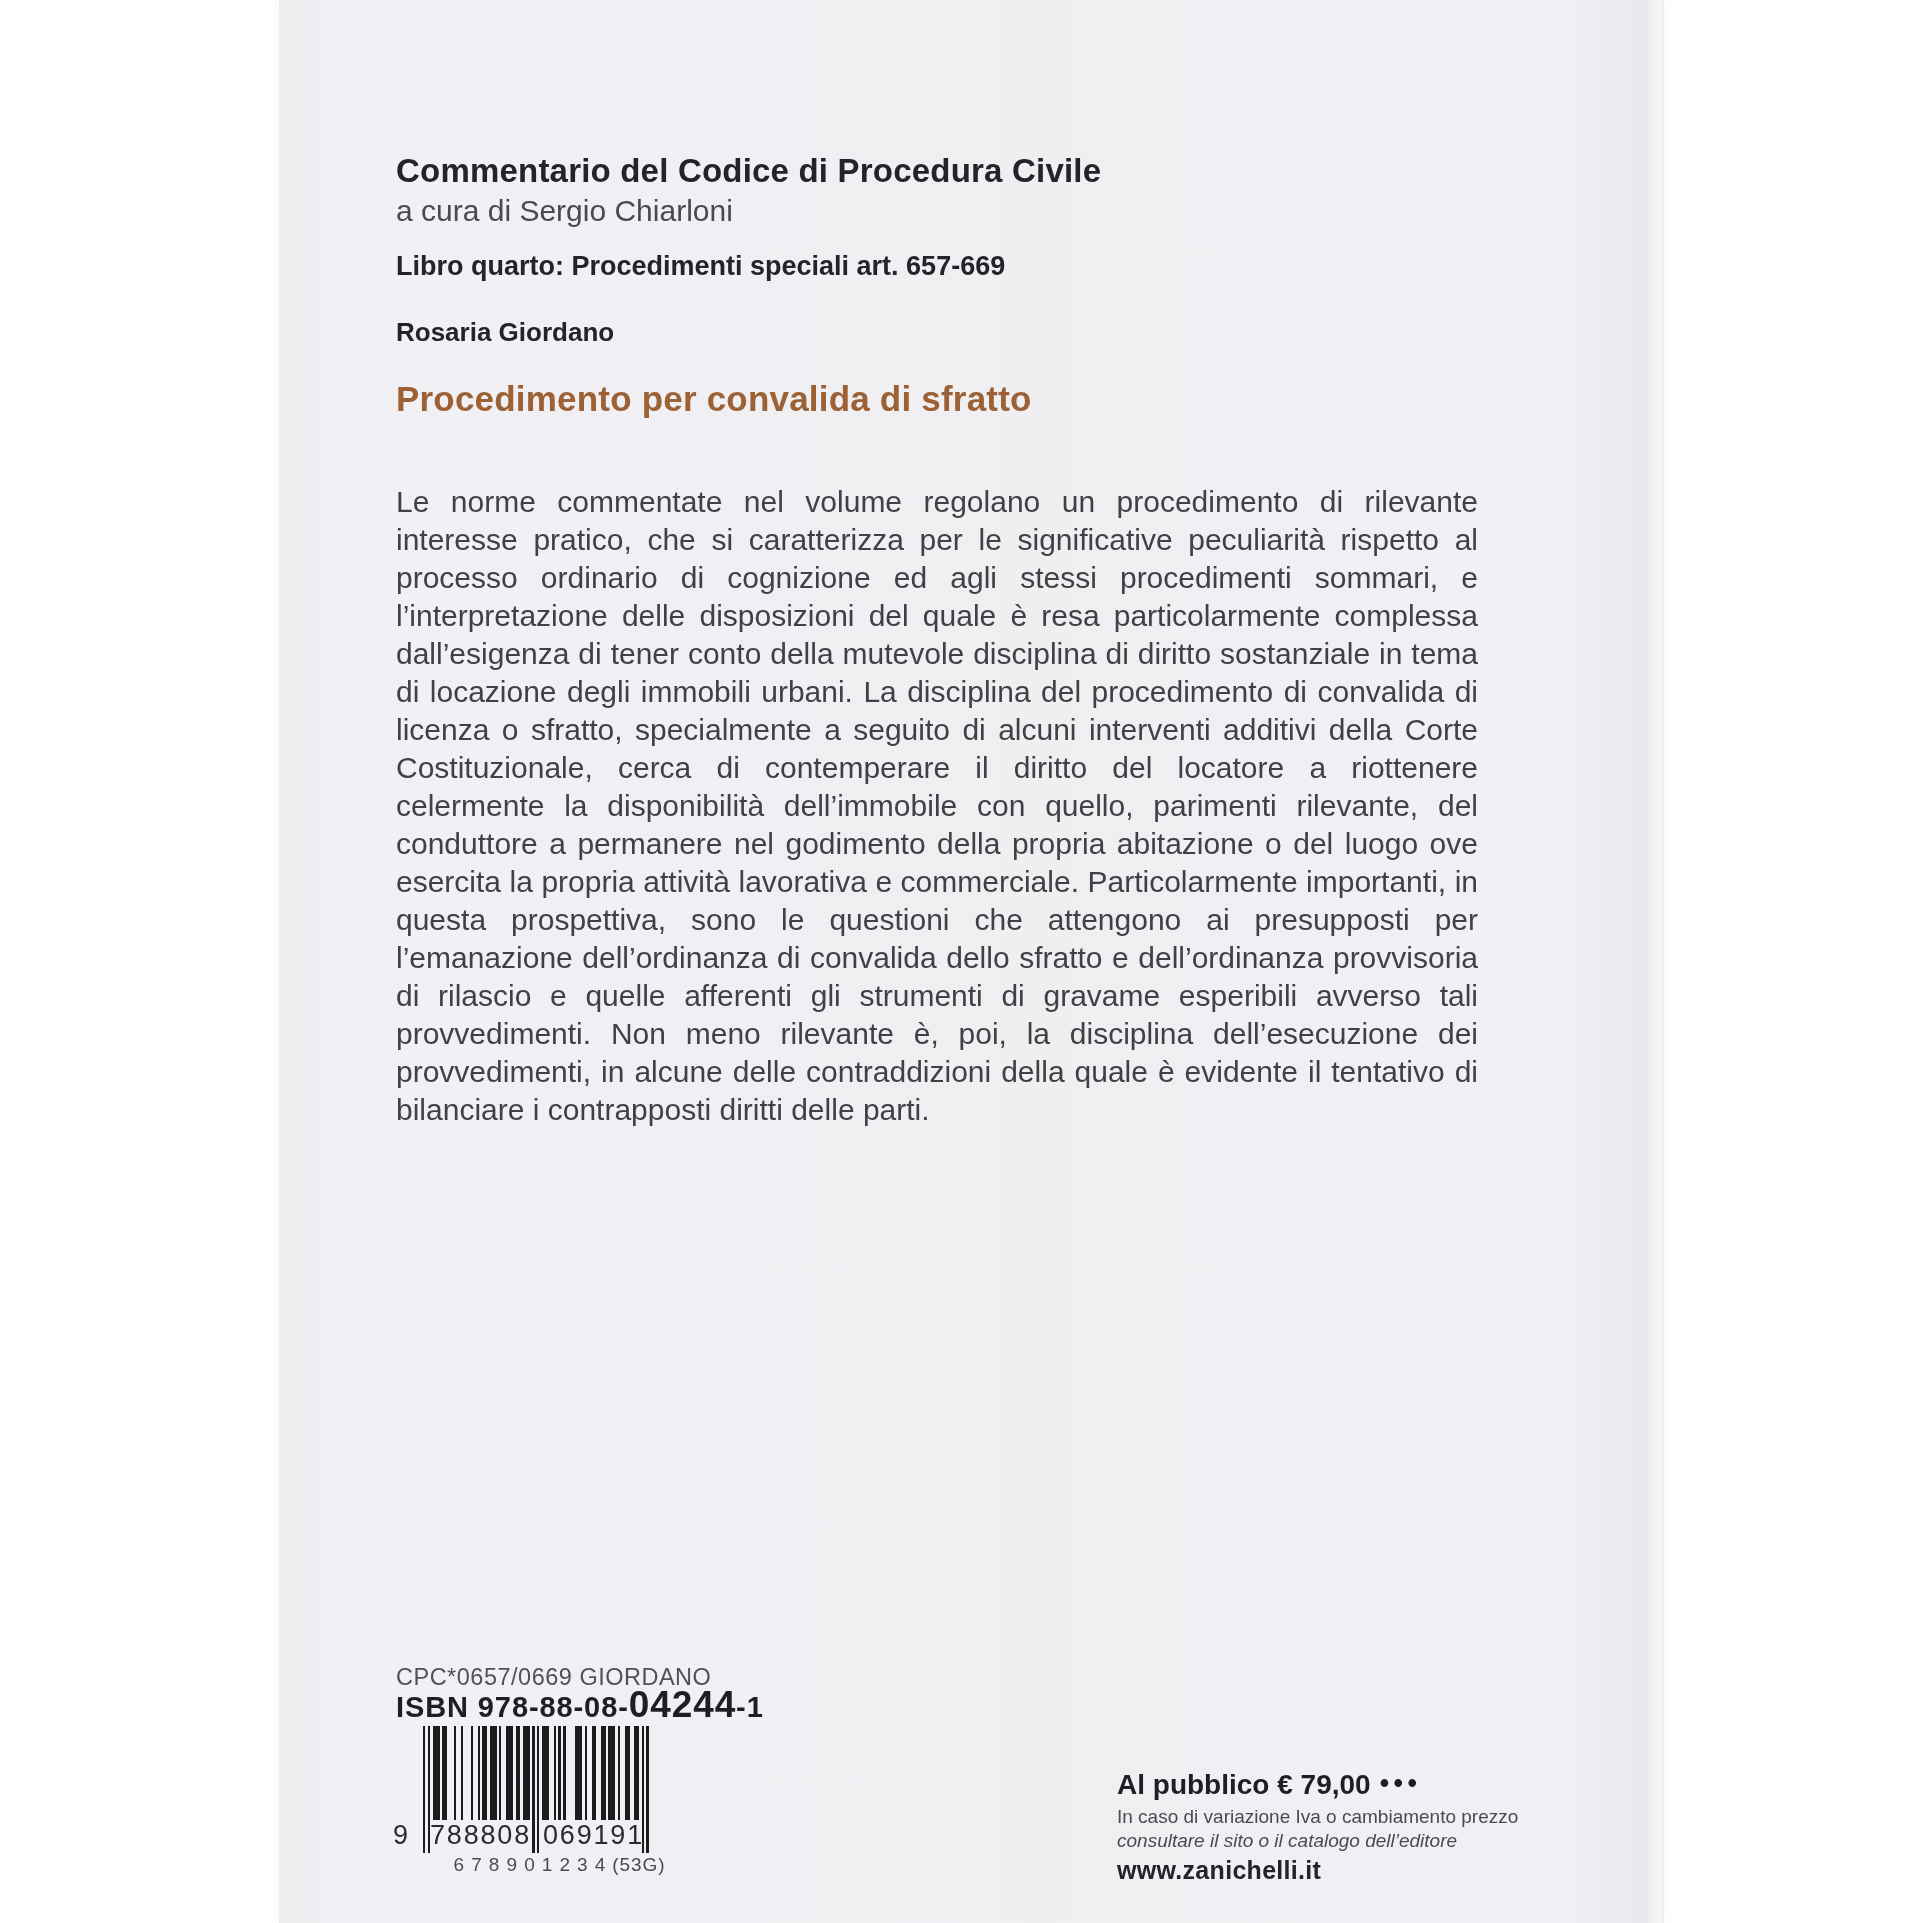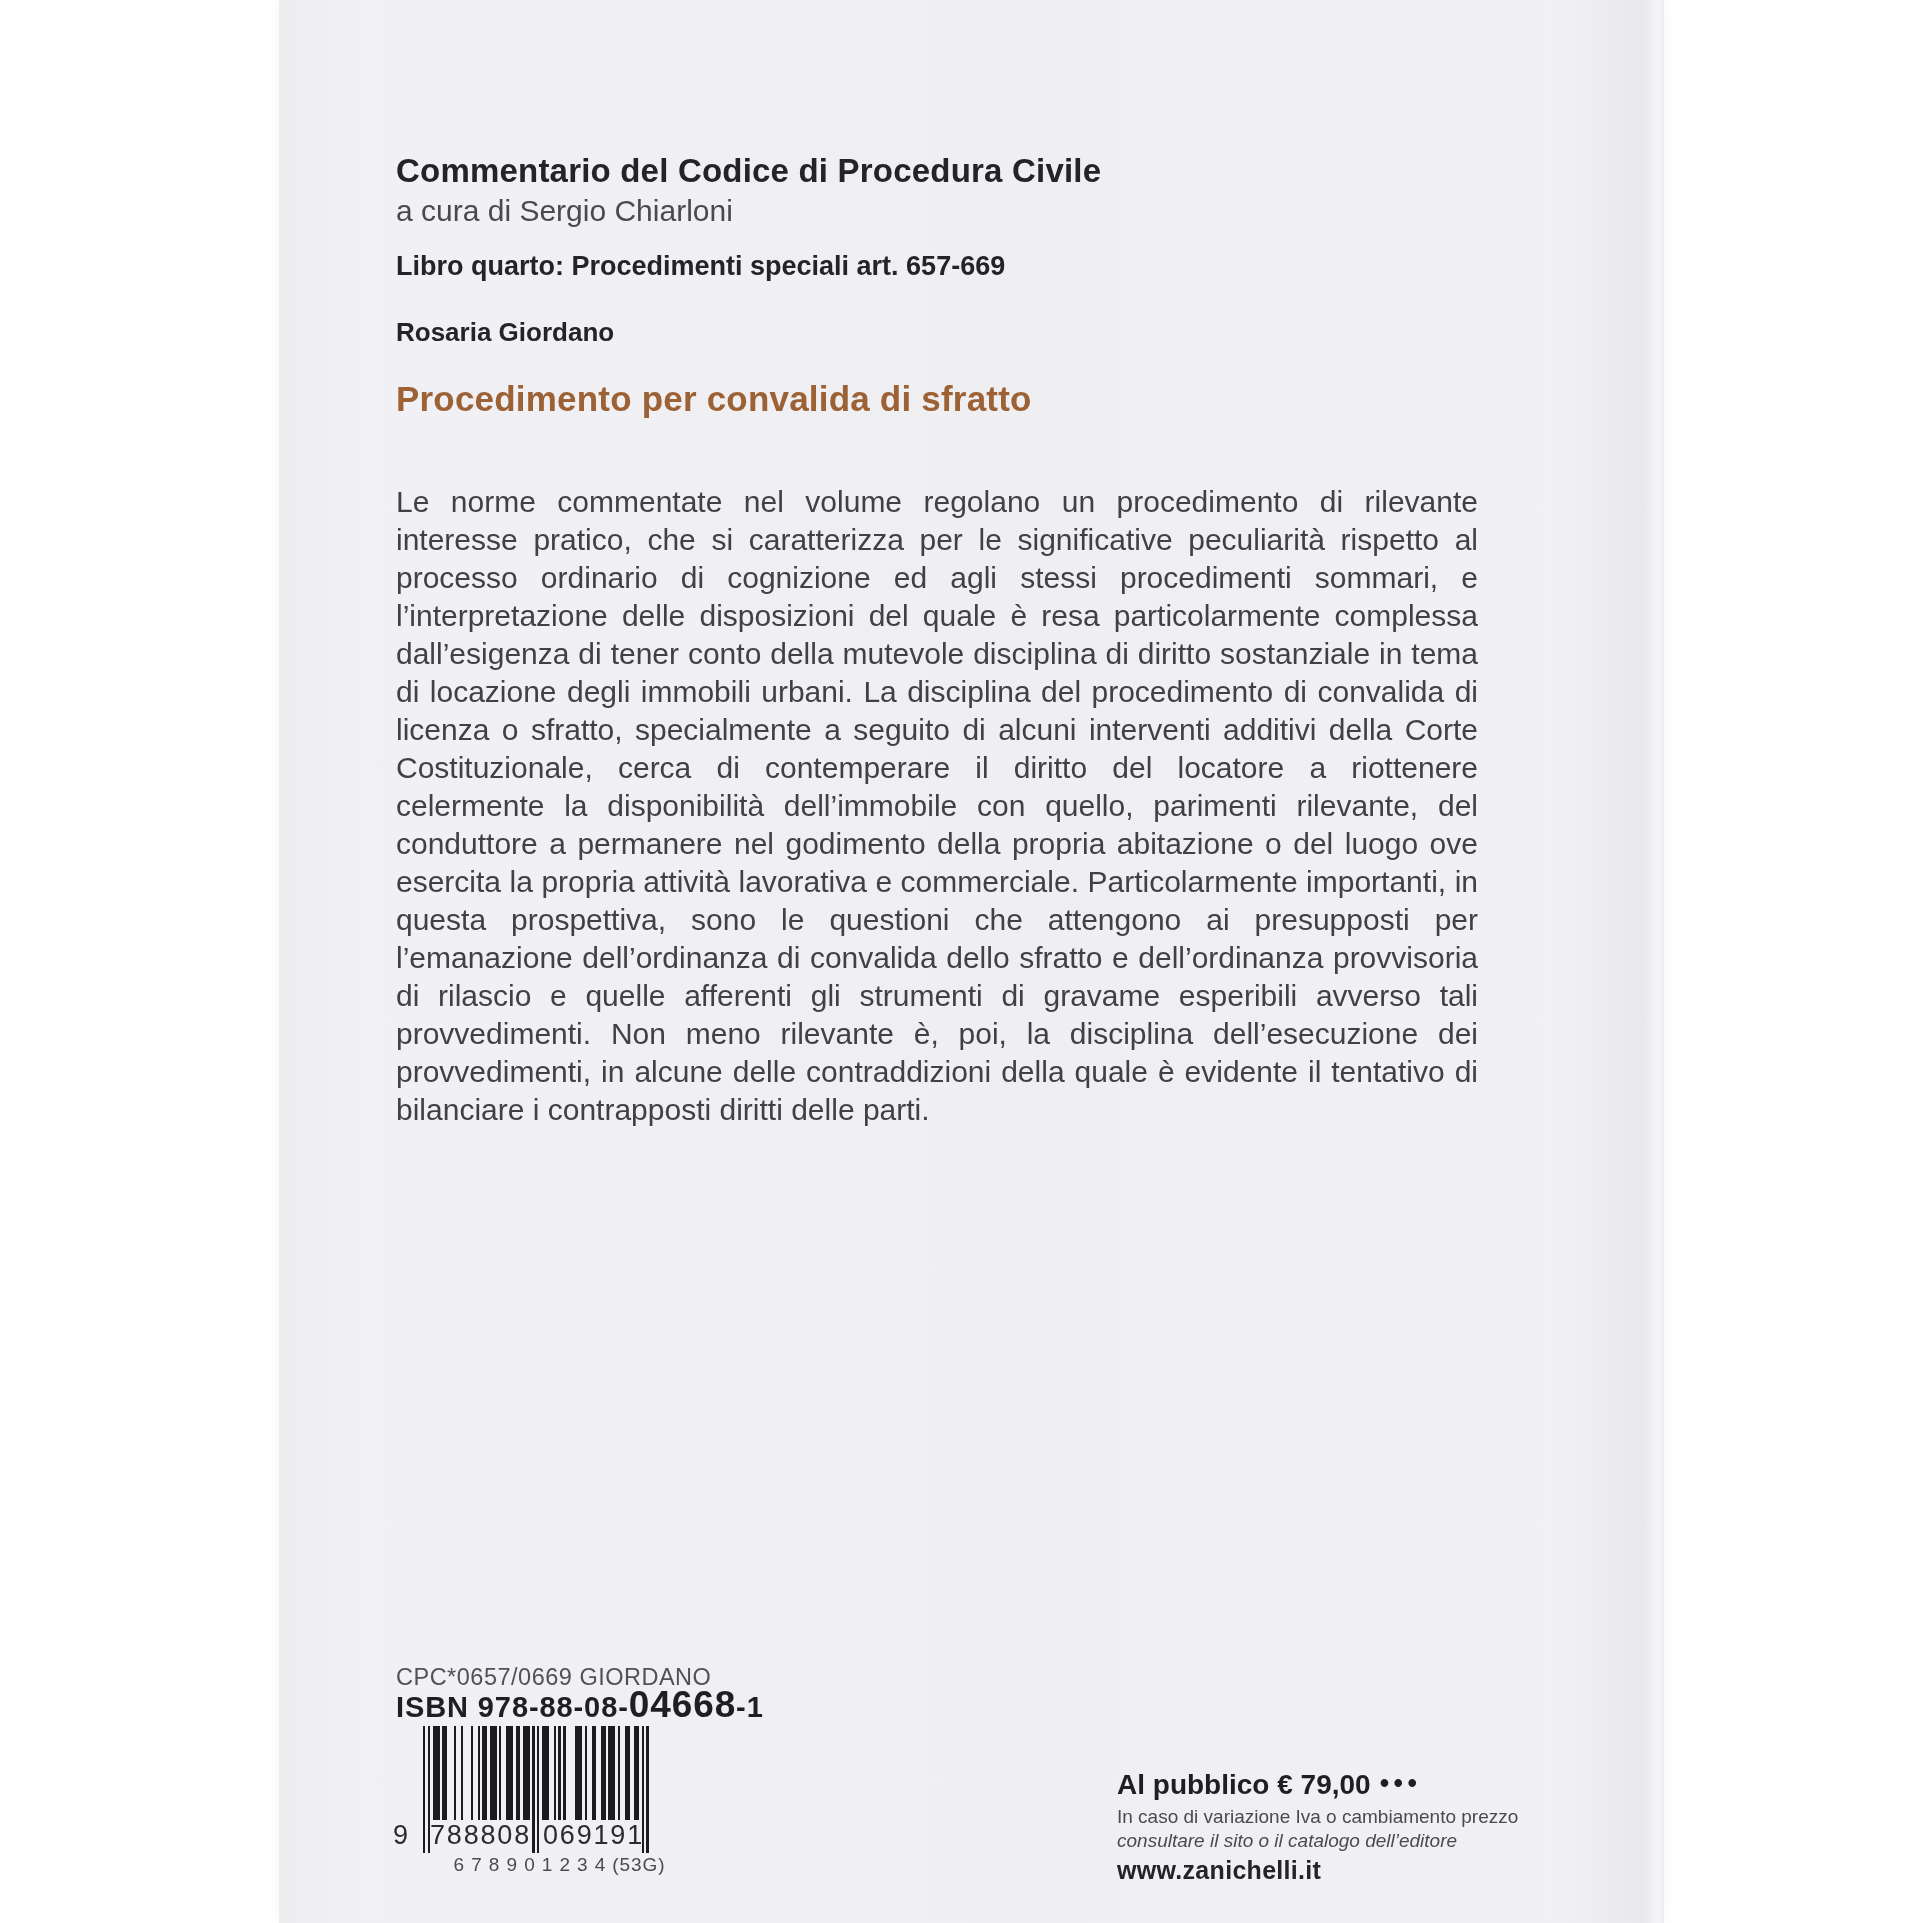--- a/index.html
+++ b/index.html
@@ -78,21 +78,21 @@
 
     <div class="abs author-name">Rosaria Giordano</div>
 
     <div class="abs book-title">Procedimento per convalida di sfratto</div>
 
     <div class="abs blurb">Le norme commentate nel volume regolano un procedimento di rilevante interesse pratico, che si caratterizza per le significative peculiarità rispetto al processo ordinario di cognizione ed agli stessi procedimenti sommari, e l’interpretazione delle disposizioni del quale è resa particolarmente complessa dall’esigenza di tener conto della mutevole disciplina di diritto sostanziale in tema di locazione degli immobili urbani. La disciplina del procedimento di convalida di licenza o sfratto, specialmente a seguito di alcuni interventi additivi della Corte Costituzionale, cerca di contemperare il diritto del locatore a riottenere celermente la disponibilità dell’immobile con quello, parimenti rilevante, del conduttore a permanere nel godimento della propria abitazione o del luogo ove esercita la propria attività lavorativa e commerciale. Particolarmente importanti, in questa prospettiva, sono le questioni che attengono ai presupposti per l’emanazione dell’ordinanza di convalida dello sfratto e dell’ordinanza provvisoria di rilascio e quelle afferenti gli strumenti di gravame esperibili avverso tali provvedimenti. Non meno rilevante è, poi, la disciplina dell’esecuzione dei provvedimenti, in alcune delle contraddizioni della quale è evidente il tentativo di bilanciare i contrapposti diritti delle parti.</div>
 
     <div class="abs product-code">CPC*0657/0669 GIORDANO</div>
 
     <div class="abs isbn-line">
-      <span class="seg-a">ISBN 978-88-08-</span><span class="seg-b">04668</span><span class="seg-c">-1</span>
+      <span class="seg-a">ISBN 978-88-08-</span><span class="seg-b">04244</span><span class="seg-c">-1</span>
     </div>
 
     <div class="abs barcode-bars">
         <div class="module bar" style="height: 127px;"></div>
         <div class="module" style="height: 127px;"></div>
         <div class="module bar" style="height: 127px;"></div>
         <div class="module" style="height: 94px;"></div>
         <div class="module bar" style="height: 94px;"></div>
         <div class="module bar" style="height: 94px;"></div>
         <div class="module bar" style="height: 94px;"></div>

